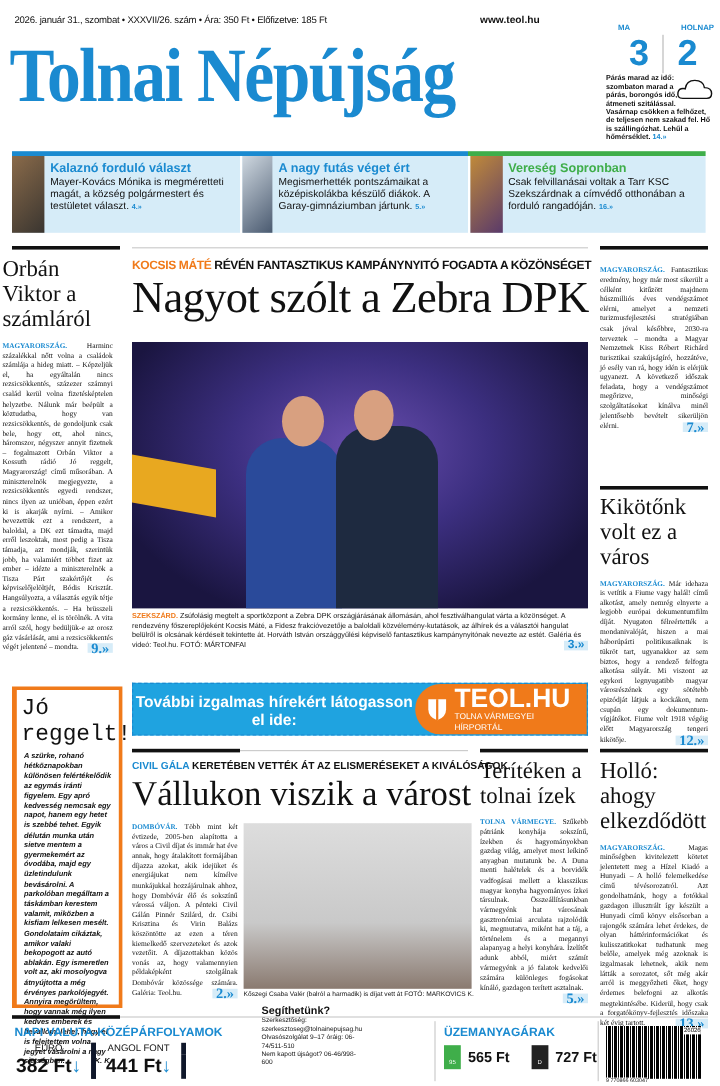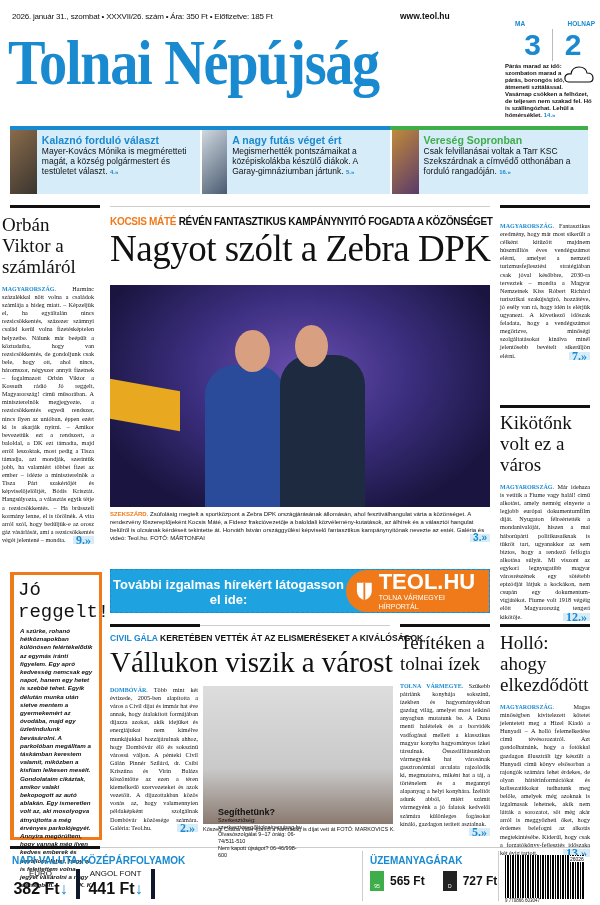--- a/index.html
+++ b/index.html
@@ -44,21 +44,21 @@
 .jo-body{font-size:6.2px;line-height:8.2px;font-style:italic;font-weight:bold;padding:0 6px}
 .sec-kicker{left:110px;top:633px;font-size:8.5px;font-weight:bold}
 .sec-title{left:110px;top:645px;font-family:"Liberation Serif",serif;font-size:29px;line-height:34px}
 .sec-photo{left:203px;top:686px;width:190px;height:138px;background:linear-gradient(180deg,#ddd 0%,#c9c9c9 60%,#8a7a70 100%)}
 .fx-title{left:12px;top:855px;font-weight:bold;color:#1a8ad0;font-size:10px}
 .fx{top:869px;display:flex}
 .fx div{width:75px;text-align:center;border-right:4px solid #0f172a}
 .fx .lbl{font-size:8px;line-height:10px}
 .fx .val{font-size:16px;font-weight:bold;line-height:20px}
 .arrow{color:#1a8ad0;font-weight:normal}
-.help{left:218px;top:809px;width:86px;font-size:5.5px;line-height:7px}
+.help{left:218px;top:839px;width:86px;font-size:5.5px;line-height:7px}
 .help b{font-size:9px}
 .fuel{left:370px;top:855px}
 .bar{left:505px;top:855px;width:80px;height:44px;background:repeating-linear-gradient(90deg,#000 0 1px,#fff 1px 2px,#000 2px 4px,#fff 4px 5px)}
 </style>
 </head>
 <body>
 
 <div class="abs masthead-meta">2026. január 31., szombat • XXXVII/26. szám • Ára: 350 Ft • Előfizetve: 185 Ft</div>
 <div class="abs site-url">www.teol.hu</div>
 <div class="abs logo">Tolnai Népújság</div>

